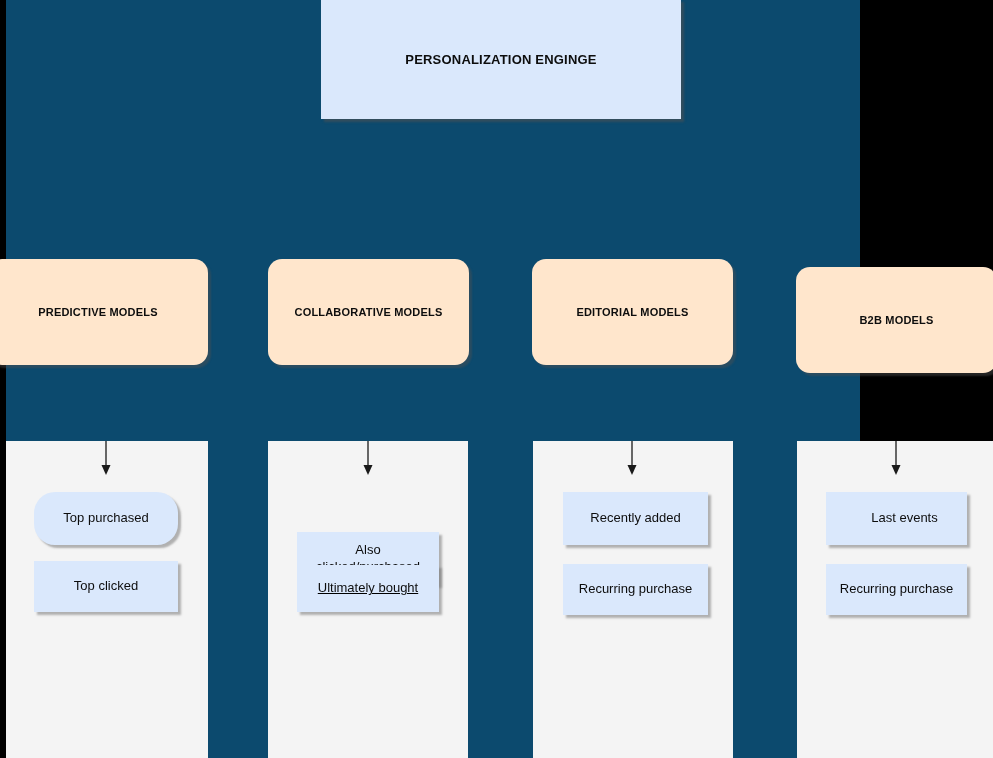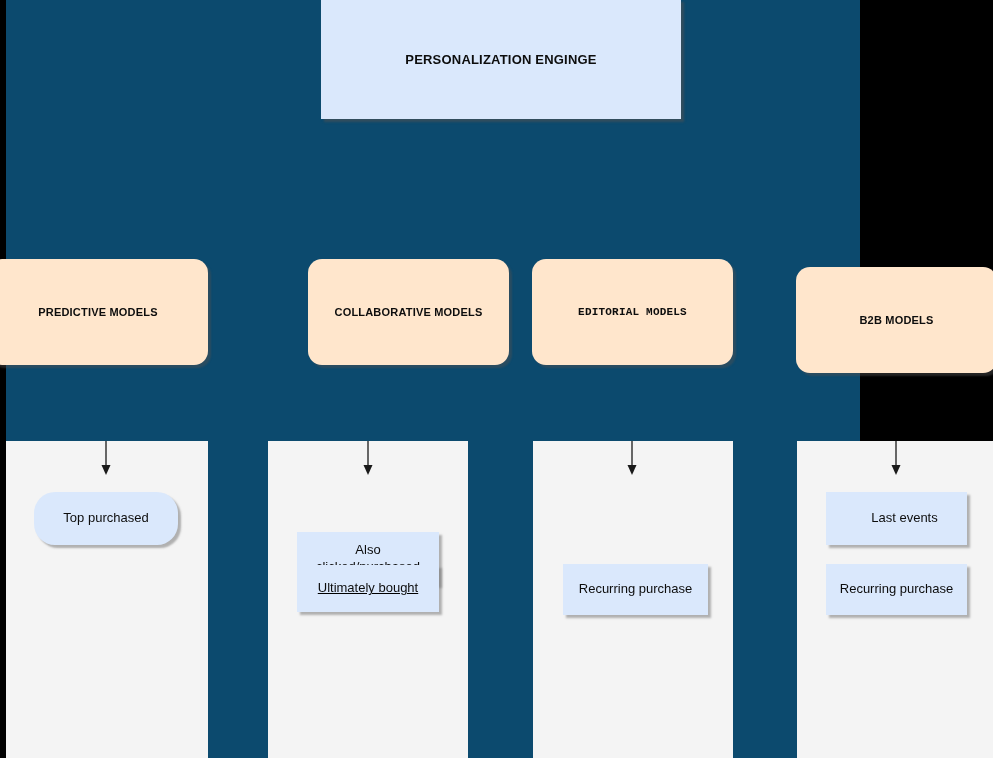--- a/index.html
+++ b/index.html
@@ -62,22 +62,22 @@
   .model-label {
     font-size: 11px;
     font-weight: bold;
     color: #0d0d0d;
     text-align: right;
     letter-spacing: 0.2px;
     padding: 0 8px;
   }
 
   .model-1 { left: -18px;  width: 220px; }
-  .model-2 { left: 262px;  width: 201px; margin-left: 40px; }
-  .model-3 { left: 526px;  width: 201px; font-family: Liberation Mono, monospace; }
+  .model-2 { left: 262px;  width: 201px; }
+  .model-3 { left: 526px;  width: 201px; }
   .model-4 { left: 790px;  width: 201px; margin-top: 8px; }
 
   
   .col-panel {
     position: absolute;
     top: 441px;
     height: 317px;
     background: #f4f4f4;
   }
   .col-panel-1 { left: 0px;   width: 202px; }
@@ -170,28 +170,34 @@
     <path d="M 7 34 L 2.5 24 L 11.5 24 Z" fill="#1a1a1a"></path>
   </svg>
   <svg class="arrow arrow-4" viewBox="0 0 14 36">
     <line x1="7" y1="0" x2="7" y2="26" stroke="#666666" stroke-width="2"></line>
     <path d="M 7 34 L 2.5 24 L 11.5 24 Z" fill="#1a1a1a"></path>
   </svg>
 
   <div class="item-box c1-i1">
     <span class="item-label">Top purchased</span>
   </div>
+  <div class="item-box c1-i2">
+    <span class="item-label">Top clicked</span>
+  </div>
 
   <div class="item-box c2-i1">
     <span class="item-label">Also clicked/purchased</span>
   </div>
   <div class="item-box c2-i2">
     <span class="item-label">Ultimately bought</span>
   </div>
 
+  <div class="item-box c3-i1">
+    <span class="item-label">Recently added</span>
+  </div>
   <div class="item-box c3-i2">
     <span class="item-label">Recurring purchase</span>
   </div>
 
   <div class="item-box c4-i1">
     <span class="item-label">Last events</span>
   </div>
   <div class="item-box c4-i2">
     <span class="item-label">Recurring purchase</span>
   </div>

